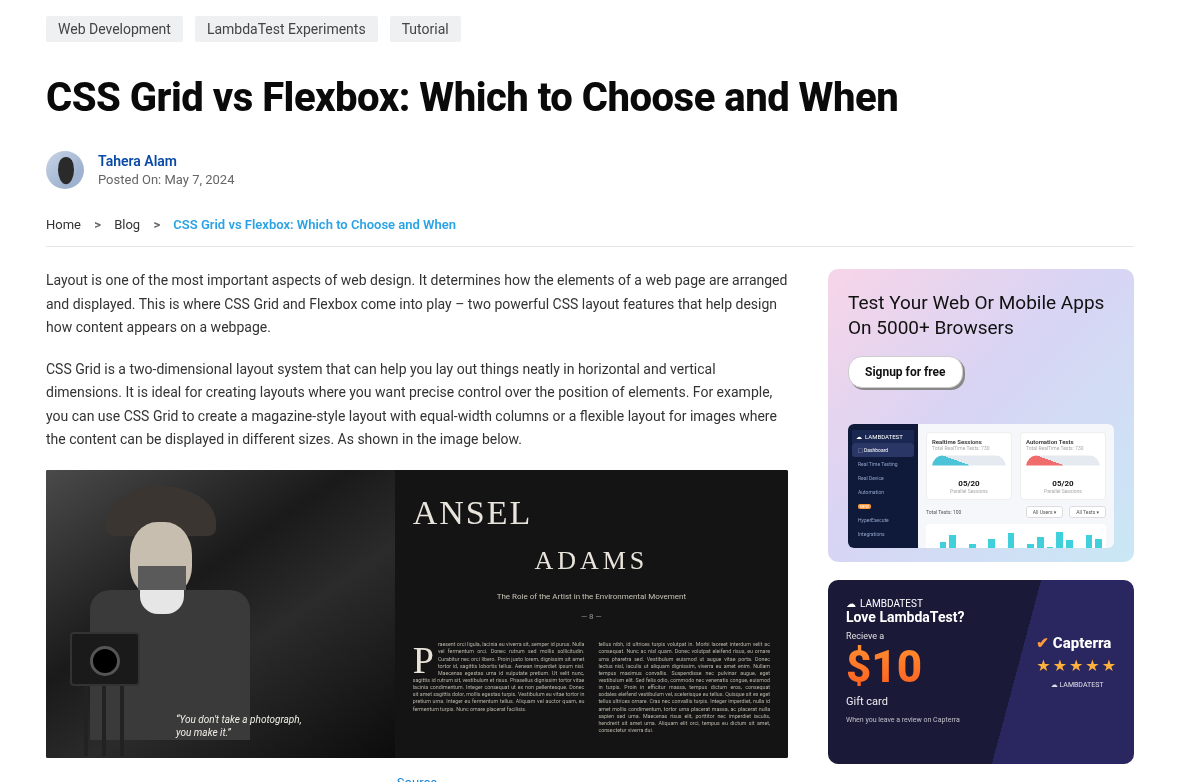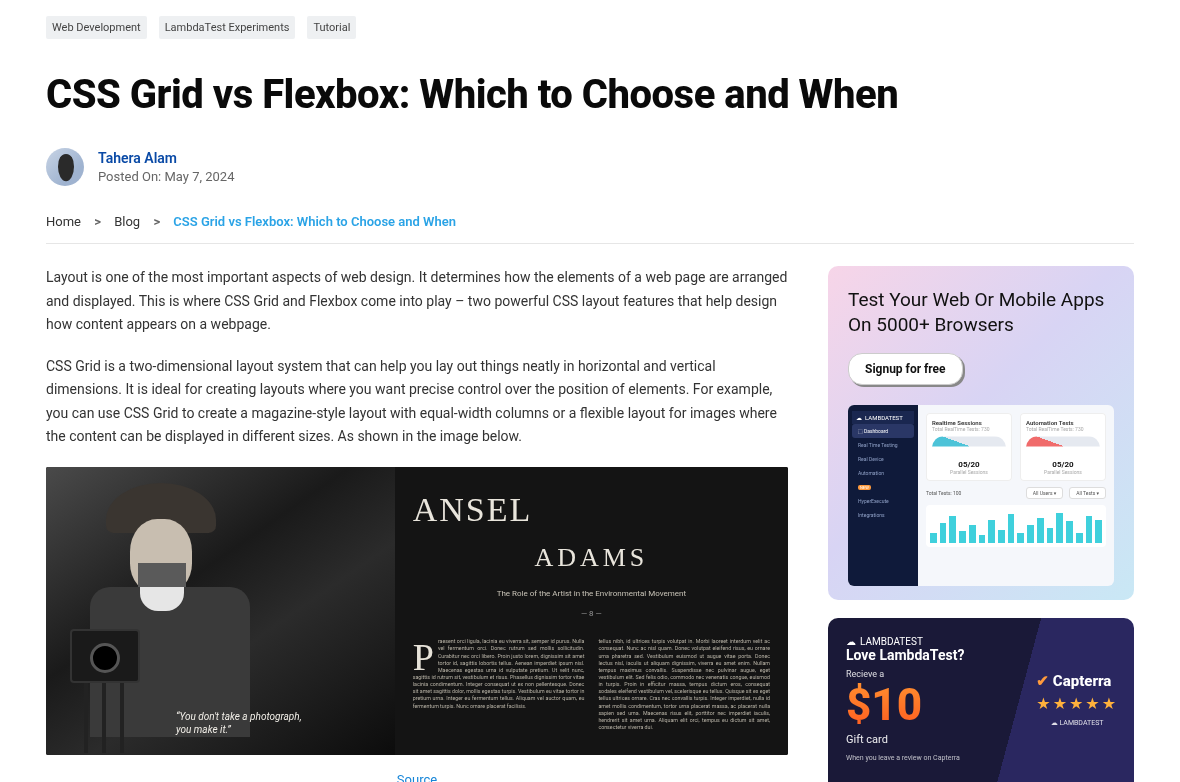--- a/index.html
+++ b/index.html
@@ -1,18 +1,18 @@
 <!DOCTYPE html>
 <html><head>
 <meta charset="utf-8">
 <style>
 *{box-sizing:border-box;margin:0;padding:0}
 body{font-family:-apple-system,BlinkMacSystemFont,"Segoe UI",Roboto,Helvetica,Arial,sans-serif;background:#fff;color:#111;width:1180px;margin:0 auto;padding:10px 46px}
 .tags{display:flex;gap:12px;margin-top:6px}
-.tag{background:#eef0f2;color:#444;font-size:11px;padding:5px 6px;border-radius:2px}
+.tag{background:#eef0f2;color:#444;font-size:14px;padding:5px 12px;border-radius:2px}
 h1.article-title{font-size:40px;font-weight:800;letter-spacing:-0.5px;margin-top:32px;color:#0a0a0a}
 .meta-row{display:flex;justify-content:space-between;align-items:flex-start;margin-top:30px}
 .author-block{display:flex;align-items:center;gap:14px}
 .avatar{width:38px;height:38px;border-radius:50%;background:linear-gradient(135deg,#c8d4e5 0,#9fb3d0 70%);position:relative;overflow:hidden}
 .avatar::after{content:"";position:absolute;inset:6px 8px 0 10px;border-radius:50% 50% 40% 40%;background:#2a2a2a;clip-path:ellipse(40% 45% at 50% 40%)}
 .author-name{color:#0a4aa6;font-weight:600;font-size:14px}
 .posted-on{color:#666;font-size:13px;margin-top:3px}
 .stats{display:flex;flex-direction:column;gap:6px;align-items:flex-start}
 .stat{display:flex;align-items:center;gap:8px;font-size:13px;color:#222}
 .stat .num{font-weight:600}
@@ -21,21 +21,21 @@
 .breadcrumb .sep{margin:0 10px;color:#666;font-weight:700}
 .breadcrumb .cur{color:#2aa3e6;font-weight:600}
 .breadcrumb a{color:#333}
 .main-row{display:flex;gap:40px;margin-top:22px}
 .content{flex:1;font-size:14px;line-height:1.68;color:#333}
 .content p{margin-bottom:18px}
 .sidebar{width:306px;display:flex;flex-direction:column;gap:18px}
 .cta-card{background:linear-gradient(135deg,#f7d5e8 0%,#d8d4f4 45%,#c9e8f5 100%);border-radius:10px;padding:22px 20px 14px}
 .cta-title{font-size:19px;font-weight:400;color:#111;line-height:1.3}
 .cta-btn{display:inline-block;background:#fff;border:1px solid #ccc;font-size:12px;font-weight:700;padding:8px 16px;margin-top:16px;box-shadow:2px 2px 0 #888;border-radius:14px;color:#111}
-.dash-preview{margin-top:20px;background:#f5f7fb;border-radius:6px;overflow:hidden;height:181px;position:relative;display:flex}
+.dash-preview{margin-top:36px;background:#f5f7fb;border-radius:6px;overflow:hidden;height:124px;position:relative;display:flex}
 .dash-side{width:70px;background:#0f1a3a;padding:6px 4px;font-size:6px;color:#bbb}
 .dash-side .brand{background:#1a2750;color:#fff;font-size:6px;padding:3px 4px;display:flex;align-items:center;gap:3px}
 .dash-side .mrow{padding:4px 6px;color:#8fa0c6;font-size:5px;white-space:nowrap;overflow:hidden}
 .dash-main{flex:1;padding:8px;font-size:6px}
 .dash-cards{display:flex;gap:8px}
 .dash-c{flex:1;background:#fff;border-radius:4px;padding:6px;box-shadow:0 0 0 1px #eee inset}
 .dash-c .lab{font-size:6px;color:#333;font-weight:600}
 .dash-c .sub{font-size:5px;color:#aaa}
 .dash-c .num{font-size:8px;font-weight:700;text-align:center;margin-top:4px}
 .gauge{height:20px;margin-top:4px;border-radius:12px 12px 0 0;position:relative}

